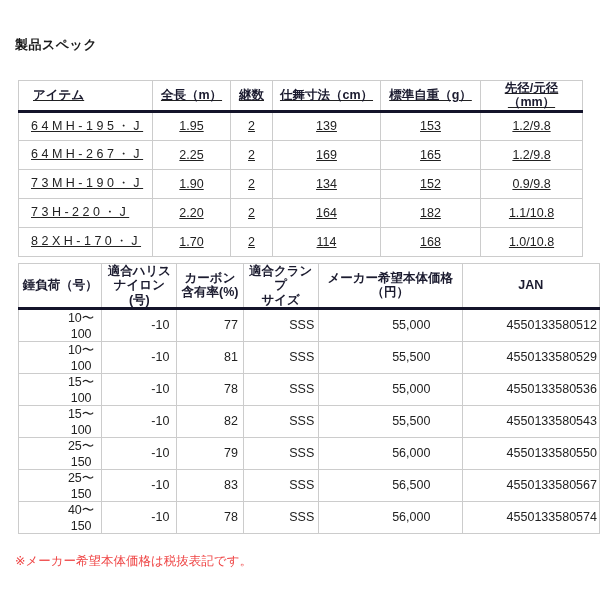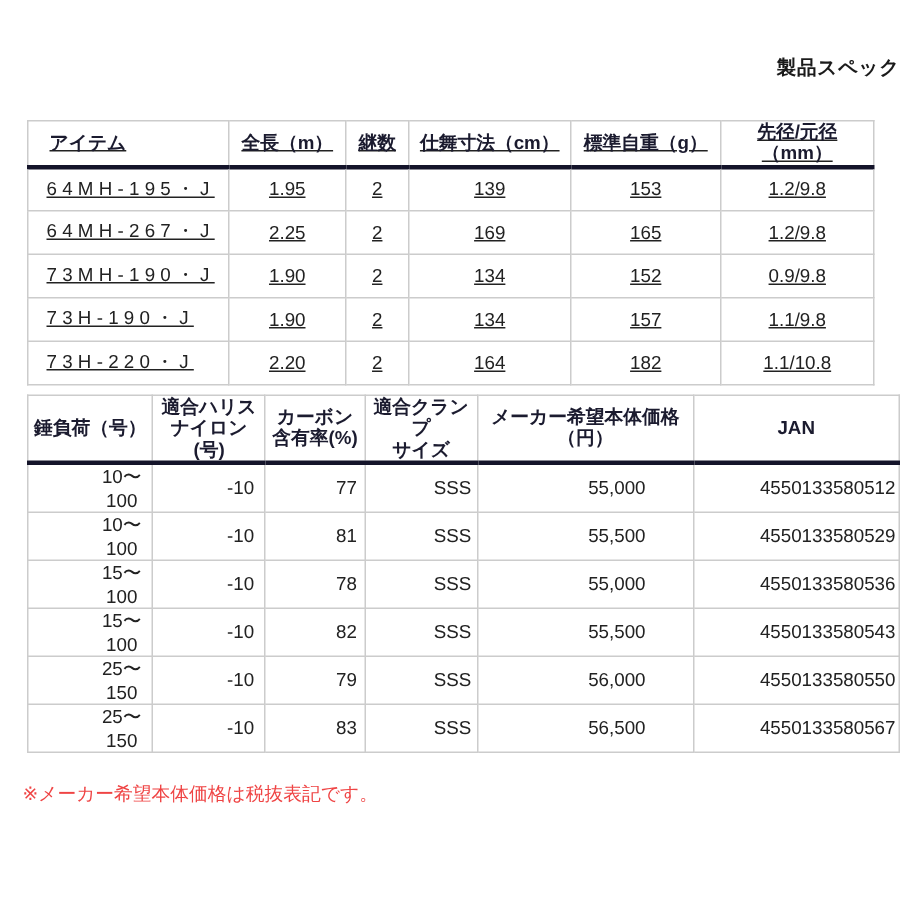--- a/index.html
+++ b/index.html
@@ -6,21 +6,21 @@
   html,body { margin:0; padding:0; background:#ffffff; }
   body {
     width:600px; height:600px;
     font-family:"Liberation Sans","DejaVu Sans",sans-serif;
     color:#222222;
     overflow:hidden;
   }
   .page { padding:36px 0 0 15px; }
   .page-title {
     font-size:13px; font-weight:bold; color:#1a1a1a;
-    margin:0 0 26px 0; letter-spacing:0.5px;text-align:right;
+    margin:0 0 26px 0; letter-spacing:0.5px;
   }
   table.tbl {
     border-collapse:collapse; table-layout:fixed;
     margin-left:3px; background:#ffffff;
     border:1px solid #bfbfbf;
   }
   table.tbl th, table.tbl td {
     border:1px solid #cccccc;
     font-size:12.5px;
     text-align:center;
@@ -93,34 +93,34 @@
         </tr>
         <tr>
           <td class="c0">73MH-190・J</td>
           <td>1.90</td>
           <td>2</td>
           <td>134</td>
           <td>152</td>
           <td>0.9/9.8</td>
         </tr>
         <tr>
-          <td class="c0">73H-190・J</td>
-          <td>1.90</td>
-          <td>2</td>
-          <td>134</td>
-          <td>157</td>
-          <td>1.1/9.8</td>
-        </tr>
-        <tr>
           <td class="c0">73H-220・J</td>
           <td>2.20</td>
           <td>2</td>
           <td>164</td>
           <td>182</td>
           <td>1.1/10.8</td>
+        </tr>
+        <tr>
+          <td class="c0">82XH-170・J</td>
+          <td>1.70</td>
+          <td>2</td>
+          <td>114</td>
+          <td>168</td>
+          <td>1.0/10.8</td>
         </tr>
       </tbody>
   </table>
 
   <table class="tbl detail">
     <colgroup>
       <col style="width:85px">
         <col style="width:77px">
         <col style="width:67px">
       <col style="width:76px">
@@ -182,18 +182,26 @@
           <td>4550133580550</td>
         </tr>
         <tr>
           <td class="c0">25〜150</td>
           <td>-10</td>
           <td>83</td>
           <td>SSS</td>
           <td>56,500</td>
           <td>4550133580567</td>
         </tr>
+        <tr>
+          <td class="c0">40〜150</td>
+          <td>-10</td>
+          <td>78</td>
+          <td>SSS</td>
+          <td>56,000</td>
+          <td>4550133580574</td>
+        </tr>
       </tbody>
   </table>
 
   <p class="footnote">※メーカー希望本体価格は税抜表記です。</p>
 
 </div>
 
 </body></html>

